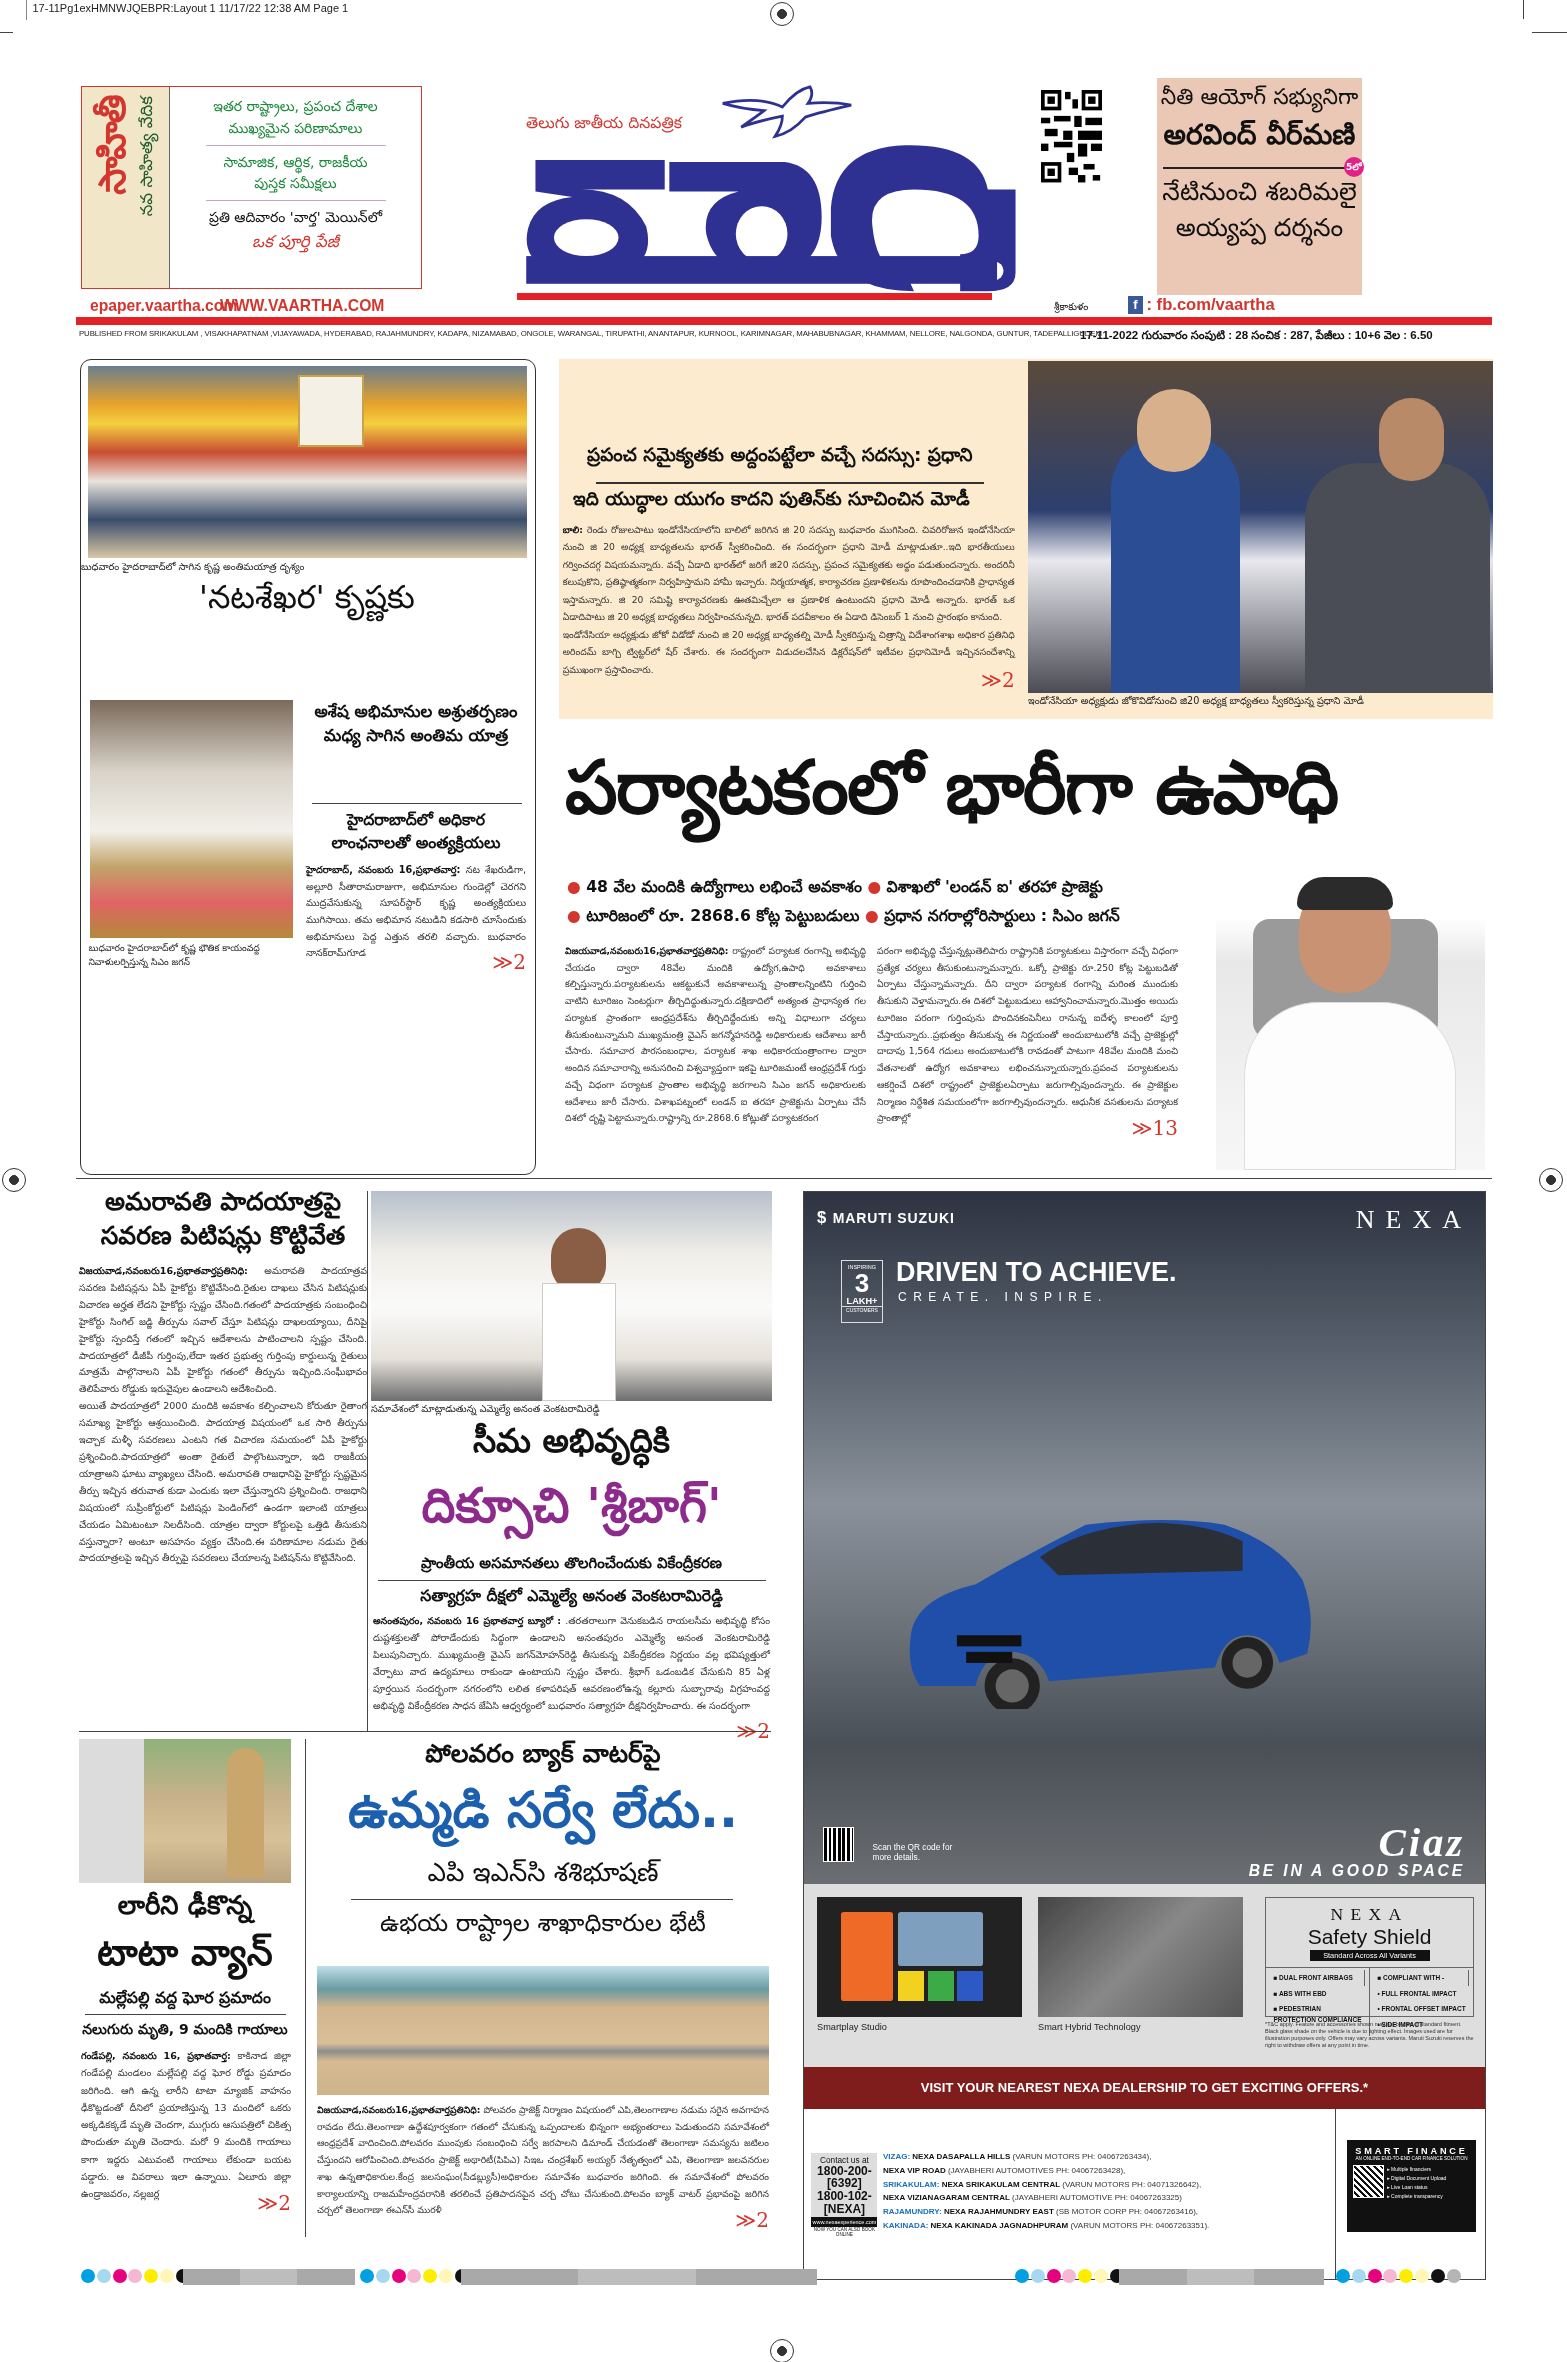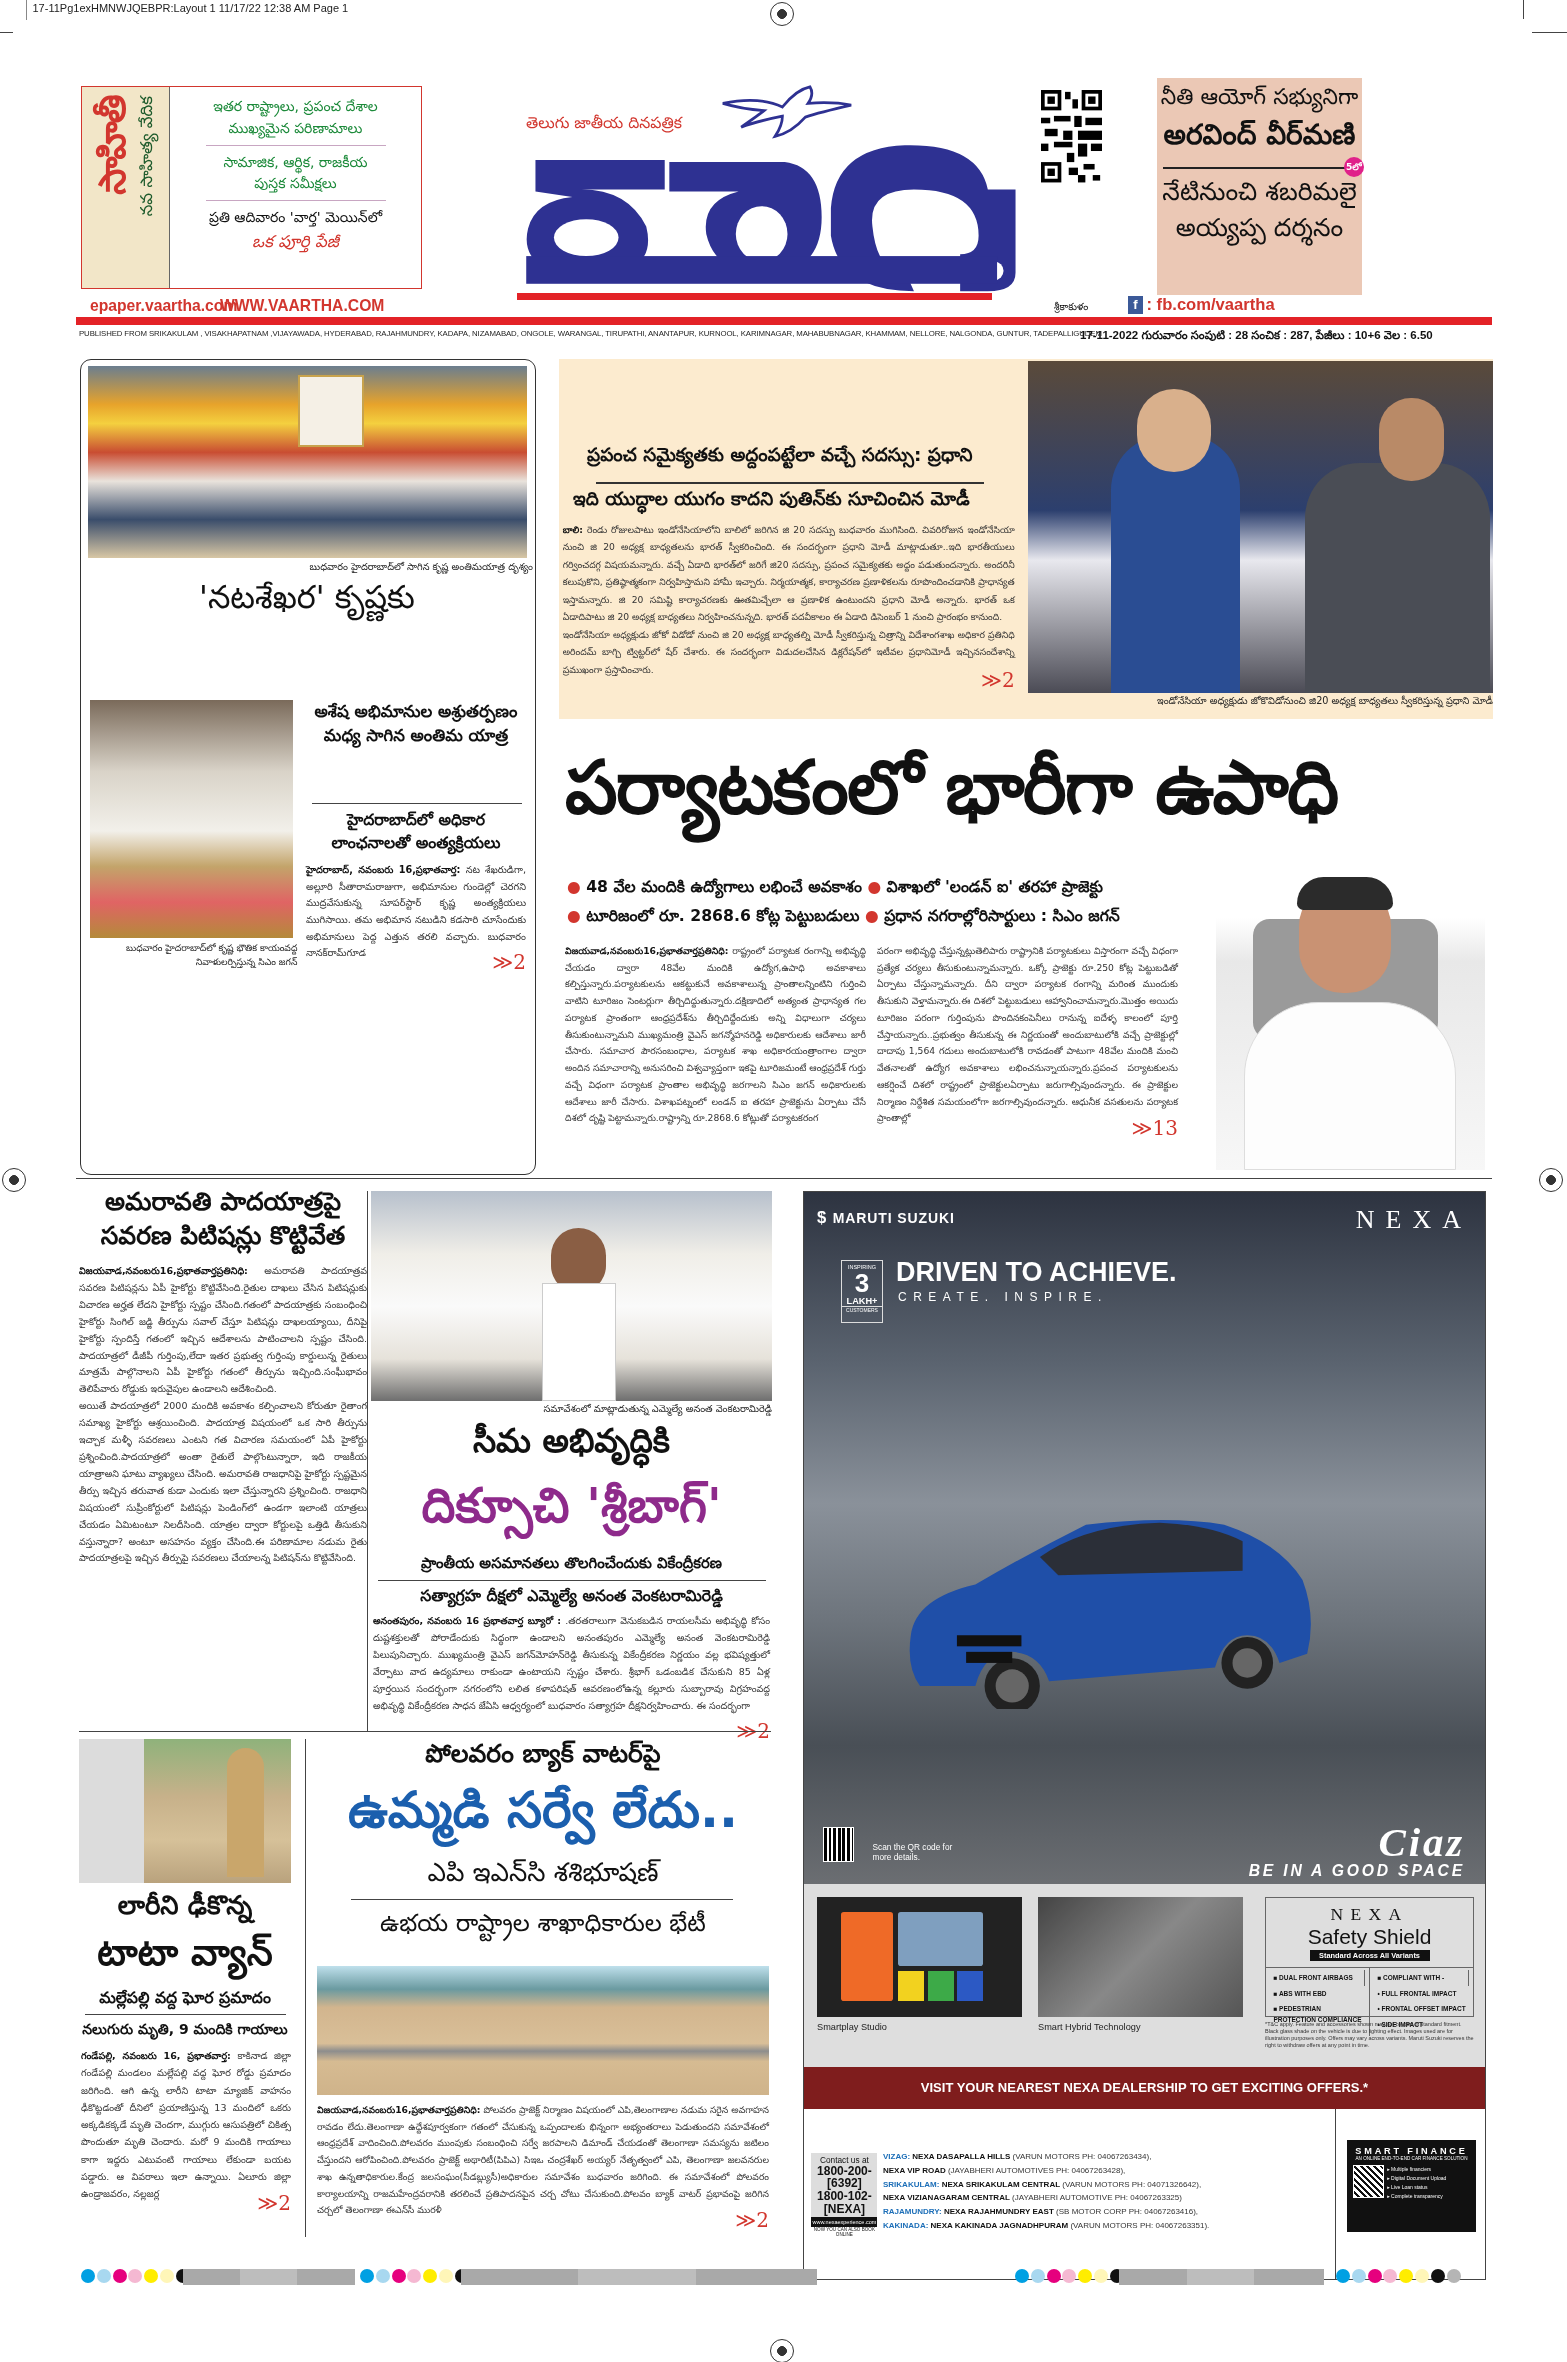--- a/index.html
+++ b/index.html
@@ -43,21 +43,21 @@
   .fb { left: 1128px; top: 295px; font-family: "Liberation Sans", sans-serif; font-weight: bold; font-size: 16.6px; color: #d2362e; display: flex; align-items: center; gap: 3.7px; }
   .fb .fbicon { width: 14.8px; height: 18.5px; background: #3b5998; color: #fff; font-size: 13px; text-align: center; line-height: 18.5px; }
 
   .redband { left: 76px; top: 317px; width: 1416px; height: 8.3px; background: #e32227; }
   .published { left: 79px; top: 329px; font-family: "Liberation Sans", sans-serif; font-size: 7.8px; color: #222; letter-spacing: -0.1px; }
   .dateline { left: 1080px; top: 329px; font-family: "Liberation Sans", sans-serif; font-size: 11.5px; font-weight: bold; }
 
   
   .box-round { border: 1.8px solid #333; border-radius: 11px; }
   .photo { background: #888; overflow: hidden; }
-  .caption { font-size: 9.7px; color: #222; text-align: right; }
+  .caption { font-size: 9.7px; color: #222; text-align: left; }
   .body-txt { font-size: 9.7px; line-height: 1.72; color: #333; text-align: justify; }
   .body-txt b { color: #111; }
   .more { color: #d2362e; font-size: 20px; font-family: "DejaVu Serif", serif; float: right; }
 
   .vrule { background: #444; width: 0.9px; }
   .hrule { background: #444; height: 0.9px; }
 
   
   .g20 { left: 559px; top: 359px; width: 934px; height: 360px; background: #fcebcf; }
   .g20 .hl { position: absolute; left: 11px; top: 4.6px; font-size: 50px; font-weight: bold; }
@@ -87,21 +87,21 @@
   .goodspace { position: absolute; right: 20px; top: 670px; color: #fff; font-family: "Liberation Sans", sans-serif; font-weight: bold; font-style: italic; font-size: 15.7px; letter-spacing: 2.8px; }
   .scan { position: absolute; left: 18.5px; top: 635px; display: flex; gap: 19px; color: #fff; font-family: "Liberation Sans", sans-serif; font-size: 8.3px; align-items: flex-end; }
   .mini-qr { width: 31px; height: 35px; background: repeating-linear-gradient(90deg,#000 0 2.8px,#fff 2.8px 4.6px), #fff; border: 1.8px solid #fff; }
 
   .ad-mid { position: absolute; left: 0; top: 692px; width: 681px; height: 183px; background: #dedede; }
   .feat { position: absolute; top: 13px; height: 120px; background: #222; }
   .feat-lbl { position: absolute; top: 138px; font-family: "Liberation Sans", sans-serif; font-size: 9.2px; color: #222; }
   .shield { position: absolute; left: 461px; top: 13px; width: 209px; height: 120px; border: 0.9px solid #666; font-family: "Liberation Sans", sans-serif; }
   .shield .t1 { text-align: center; font-family: "Liberation Serif", serif; font-size: 17.5px; letter-spacing: 7.4px; margin-top: 5.5px; }
   .shield .t2 { text-align: center; font-size: 21px; }
-  .shield .t3 { margin: 1.8px auto 0; width: 120px; background: #111; color: #fff; font-size: 7.4px; text-align: center; padding: 0.9px 0; font-weight: bold; }
+  .shield .t3 { margin: 1.8px auto 0; width: 120px; background: #111; color: #fff; font-size: 7.4px; text-align: center; padding: 0.9px 0; }
   .shield .cols { display: flex; border-top: 0.9px solid #666; margin-top: 5.5px; font-size: 6.5px; font-weight: bold; }
   .shield .cols div { flex: 1; padding: 2.8px 3.7px; line-height: 1.55; }
   .shield .cols div:first-child { border-right: 0.9px solid #666; }
   .tnc { position: absolute; left: 461px; top: 137px; width: 209px; font-family: "Liberation Sans", sans-serif; font-size: 5.5px; line-height: 1.3; color: #333; }
 
   .visit { position: absolute; left: 0; top: 875px; width: 681px; height: 42px; background: #7f1d1d; color: #fff; text-align: center; font-family: "Liberation Sans", sans-serif; font-weight: bold; font-size: 13px; line-height: 42px; }
 
   .dealers { position: absolute; left: 0; top: 917px; width: 681px; height: 170px; }
   .contact { position: absolute; left: 7.4px; top: 44px; width: 66px; font-family: "Liberation Sans", sans-serif; text-align: center; }
   .contact .c1 { background: #ddd; font-size: 8.3px; padding-top: 1.8px; }

